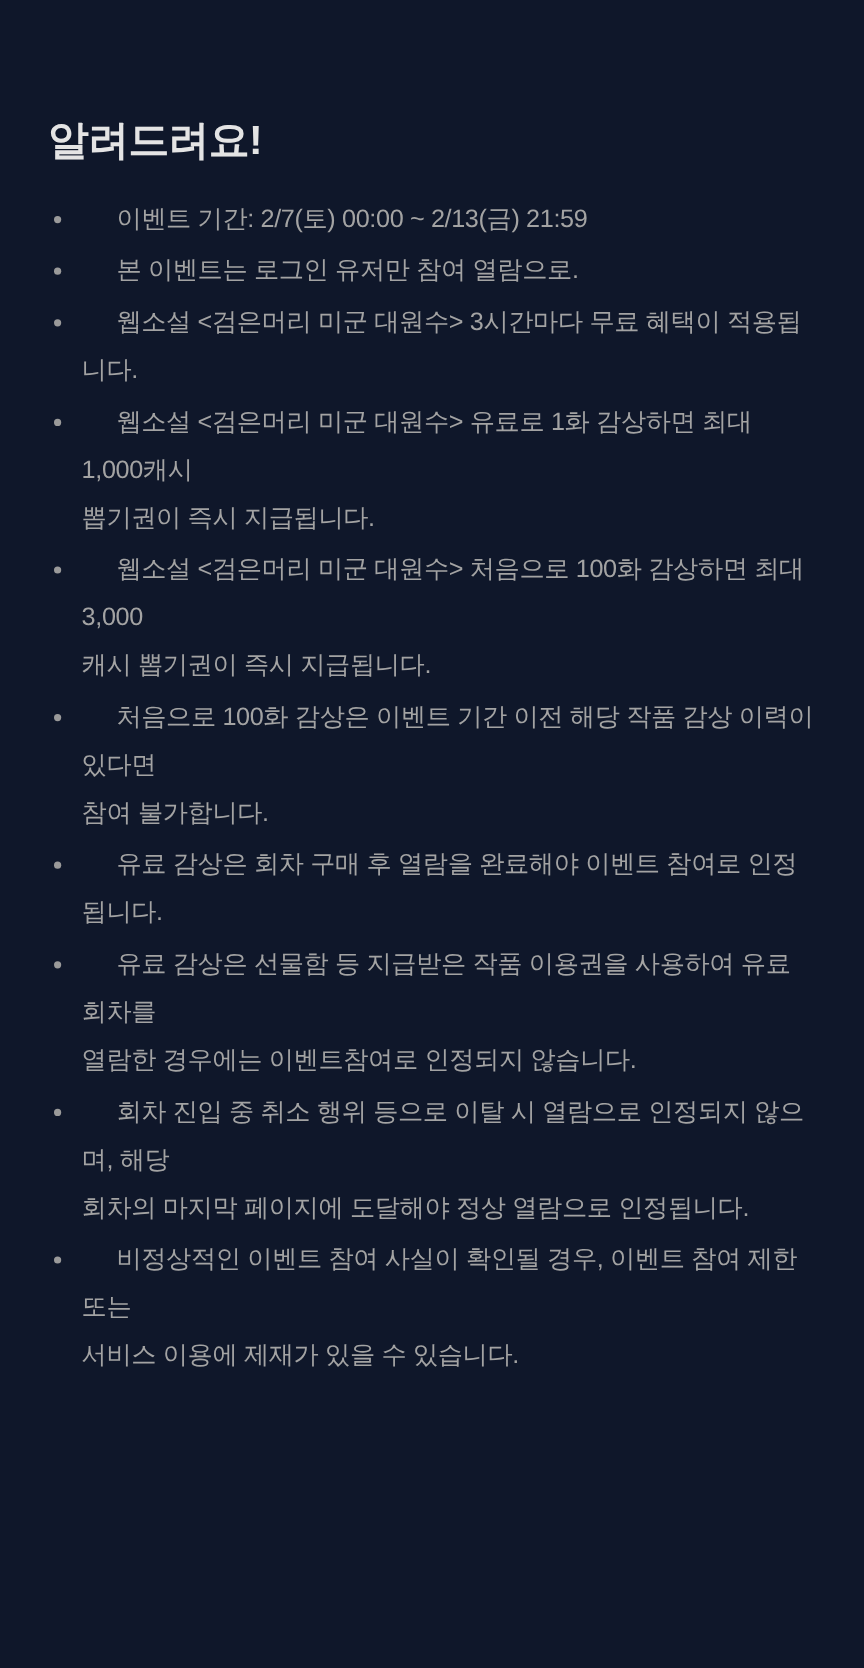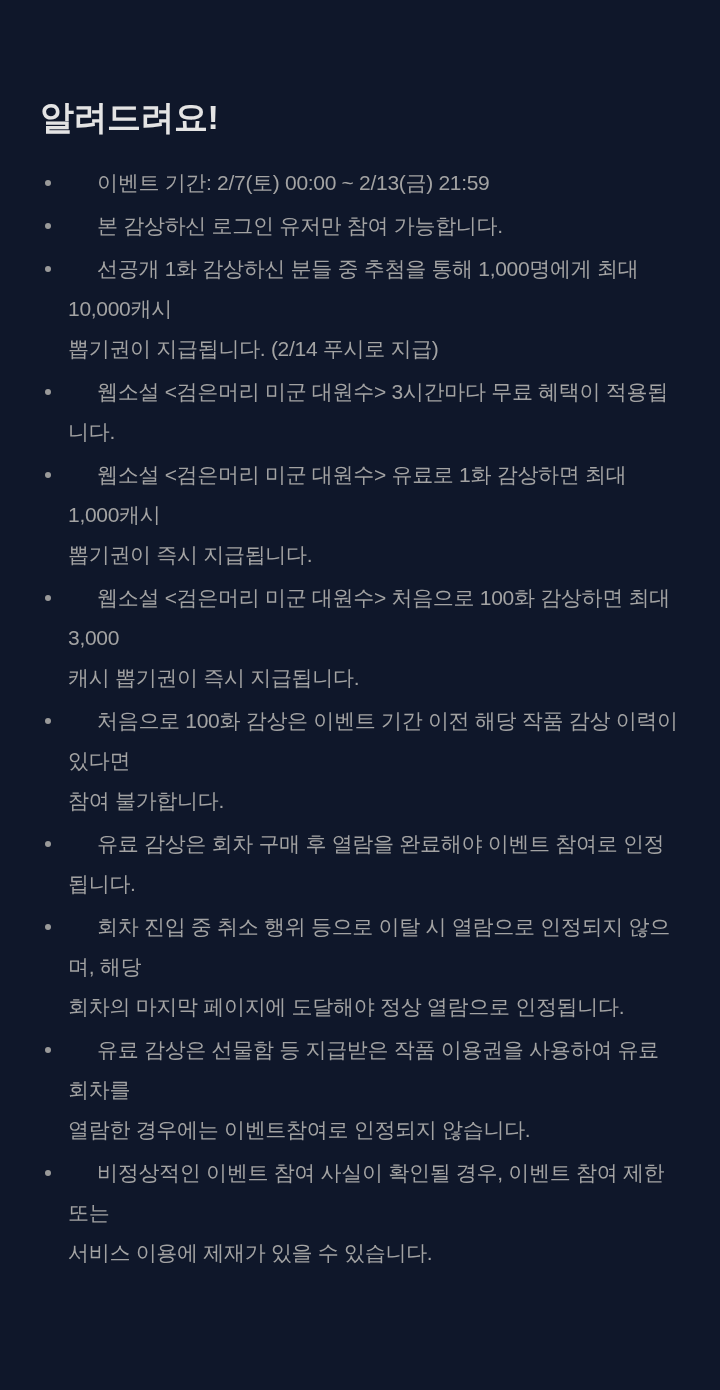--- a/index.html
+++ b/index.html
@@ -60,26 +60,21 @@
 
 <div class="page">
   <h1 class="notice-title">알려드려요!</h1>
   <ul class="notice-list">
     <li>
       <span class="dot"></span>
       <span class="txt">이벤트 기간: 2/7(토) 00:00 ~ 2/13(금) 21:59</span>
     </li>
     <li>
       <span class="dot"></span>
-      <span class="txt">본 감상하신 로그인 유저만 참여 가능합니다.</span>
-    </li>
-    <li>
-      <span class="dot"></span>
-      <span class="txt">선공개 1화 감상하신 분들 중 추첨을 통해 1,000명에게 최대 10,000캐시
-뽑기권이 지급됩니다. (2/14 푸시로 지급)</span>
+      <span class="txt">본 이벤트는 로그인 유저만 참여 열람으로.</span>
     </li>
     <li>
       <span class="dot"></span>
       <span class="txt">웹소설 &lt;검은머리 미군 대원수&gt; 3시간마다 무료 혜택이 적용됩니다.</span>
     </li>
     <li>
       <span class="dot"></span>
       <span class="txt">웹소설 &lt;검은머리 미군 대원수&gt; 유료로 1화 감상하면 최대 1,000캐시
 뽑기권이 즉시 지급됩니다.</span>
     </li>
@@ -92,27 +87,27 @@
       <span class="dot"></span>
       <span class="txt">처음으로 100화 감상은 이벤트 기간 이전 해당 작품 감상 이력이 있다면
 참여 불가합니다.</span>
     </li>
     <li>
       <span class="dot"></span>
       <span class="txt">유료 감상은 회차 구매 후 열람을 완료해야 이벤트 참여로 인정됩니다.</span>
     </li>
     <li>
       <span class="dot"></span>
-      <span class="txt">회차 진입 중 취소 행위 등으로 이탈 시 열람으로 인정되지 않으며, 해당
-회차의 마지막 페이지에 도달해야 정상 열람으로 인정됩니다.</span>
+      <span class="txt">유료 감상은 선물함 등 지급받은 작품 이용권을 사용하여 유료 회차를
+열람한 경우에는 이벤트참여로 인정되지 않습니다.</span>
     </li>
     <li>
       <span class="dot"></span>
-      <span class="txt">유료 감상은 선물함 등 지급받은 작품 이용권을 사용하여 유료 회차를
-열람한 경우에는 이벤트참여로 인정되지 않습니다.</span>
+      <span class="txt">회차 진입 중 취소 행위 등으로 이탈 시 열람으로 인정되지 않으며, 해당
+회차의 마지막 페이지에 도달해야 정상 열람으로 인정됩니다.</span>
     </li>
     <li>
       <span class="dot"></span>
       <span class="txt">비정상적인 이벤트 참여 사실이 확인될 경우, 이벤트 참여 제한 또는
 서비스 이용에 제재가 있을 수 있습니다.</span>
     </li>
 
   </ul>
 </div>
 

